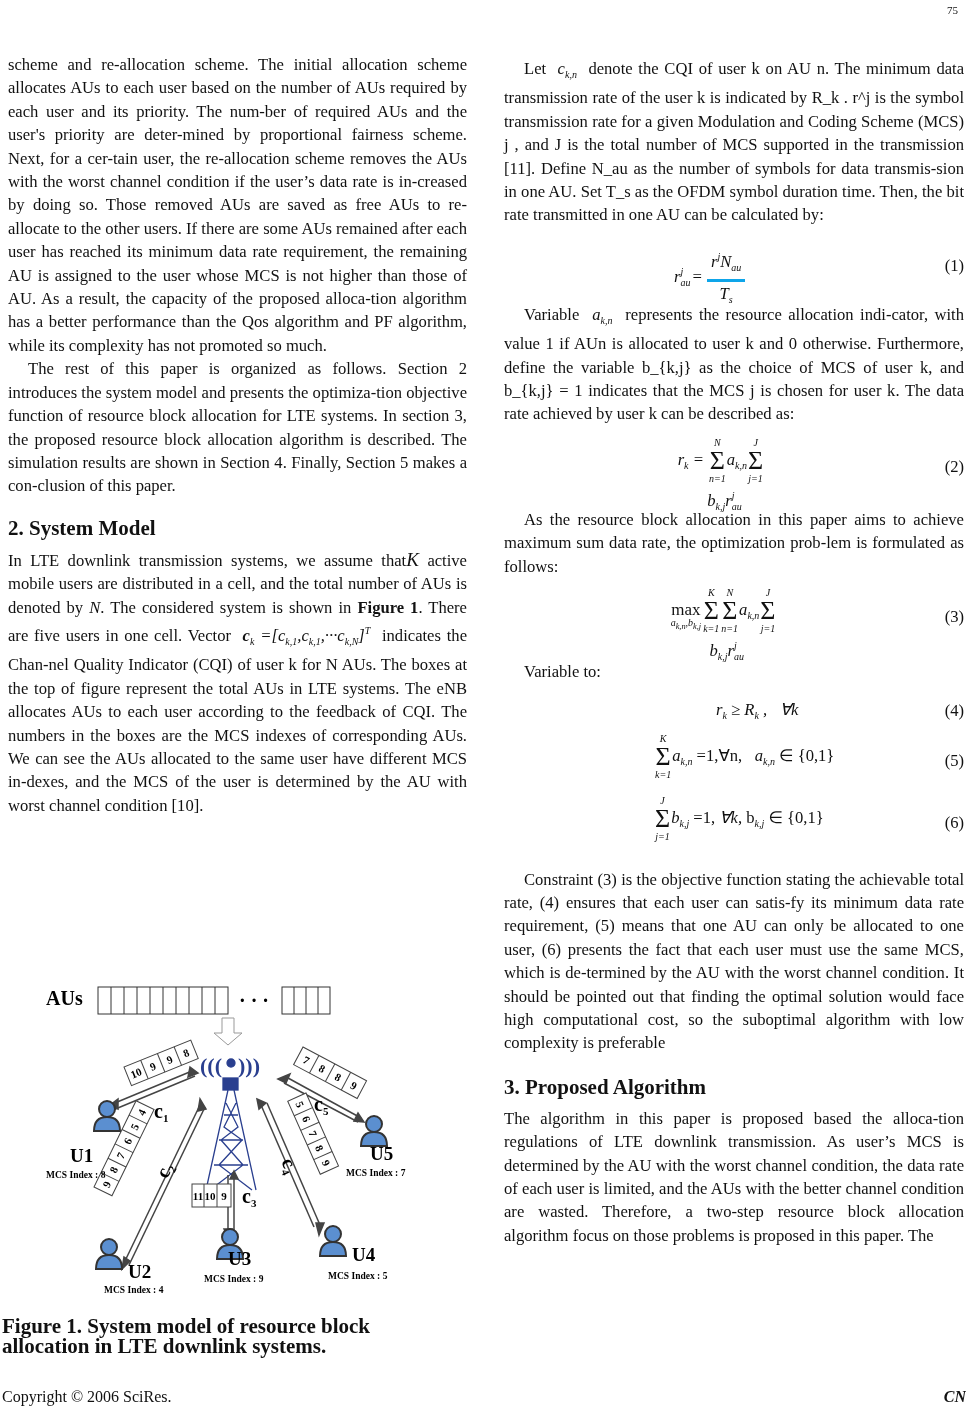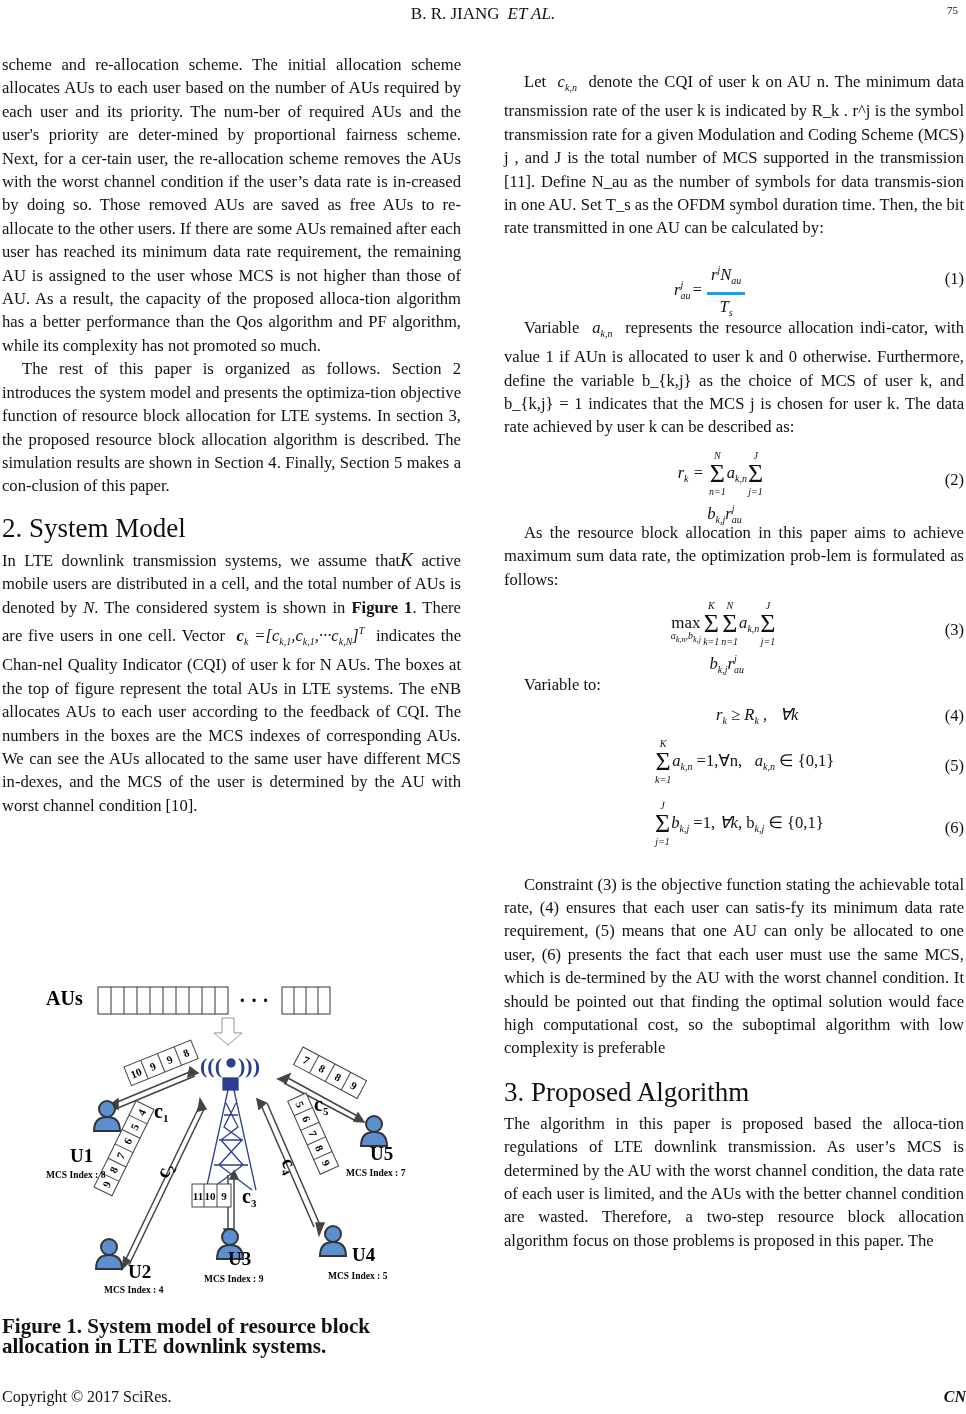--- a/index.html
+++ b/index.html
@@ -4,24 +4,24 @@
 <style>
   html, body { margin:0; padding:0; background:#ffffff; }
   body { width:966px; height:1414px; position:relative; overflow:hidden;
          font-family:"Liberation Serif", serif; color:#111; }
   .hdr { position:absolute; top:4px; left:0; width:966px; height:24px; }
   .hdr .authors { position:absolute; left:0; width:966px; text-align:center; top:0; font-size:17px; }
   .hdr .authors i { font-style:italic; margin-left:8px; }
   .hdr .pageno { position:absolute; right:8px; top:0; font-size:11px; }
   .col { position:absolute; font-size:16.6px; line-height:23.4px; text-align:justify; }
   .col p { margin:0; }
-  .left { left:2px; top:53px; width:459px; }
-  .right { left:504px; top:70px; width:460px; }
+  .left { left:8px; top:53px; width:459px; }
+  .right { left:504px; top:57px; width:460px; }
   .indent { text-indent:20px; }
-  .h2 { font-weight:normal; font-size:27px; margin:0; line-height:28px; }
+  .h2 { font-weight:bold; font-size:21px; margin:0; line-height:28px; }
   .math { font-style:italic; }
   .sub { font-size:10px; vertical-align:-4px; font-style:italic; }
   .sup { font-size:10px; vertical-align:7px; font-style:italic; }
   .eq { position:relative; height:auto; text-align:center; font-style:italic; }
   .eqnum { position:absolute; right:0; top:50%; transform:translateY(-50%); font-style:normal; }
   .frac { display:inline-flex; flex-direction:column; align-items:center; vertical-align:middle; }
   .frac .num { border-bottom:3px solid #0ea5e9; padding:0 4px; }
   .sum { display:inline-flex; flex-direction:column; align-items:center; vertical-align:middle; line-height:1; margin:0 1px; }
   .sum .big { font-size:26px; font-style:normal; }
   .sum .lim { font-size:10px; }
@@ -29,21 +29,20 @@
   .footer { position:absolute; top:1388px; left:0; width:966px; font-size:16px; }
   .footer .copy { position:absolute; left:2px; }
   .footer .journal { position:absolute; right:0; font-weight:bold; font-style:italic; }
   .fig { position:absolute; left:38px; top:975px; width:400px; height:335px; }
   .fig text { font-family:"Liberation Serif", serif; }
 </style>
 </head>
 <body>
 
 <div class="hdr">
-  <div class="authors"><span>B. R. JIANG</span><i>ET    AL.</i></div>
   <div class="pageno">75</div>
 </div>
 
 <div class="col left">
   <p>scheme and re-allocation scheme. The initial allocation scheme allocates AUs to each user based on the number of AUs required by each user and its priority. The num-ber of required AUs and the user's priority are deter-mined by proportional fairness scheme. Next, for a cer-tain user, the re-allocation scheme removes the AUs with the worst channel condition if the user’s data rate is in-creased by doing so. Those removed AUs are saved as free AUs to re-allocate to the other users. If there are some AUs remained after each user has reached its minimum data rate requirement, the remaining AU is assigned to the user whose MCS is not higher than those of AU. As a result, the capacity of the proposed alloca-tion algorithm has a better performance than the Qos algorithm and PF algorithm, while its complexity has not promoted so much.</p>
   <p class="indent">The rest of this paper is organized as follows. Section 2 introduces the system model and presents the optimiza-tion objective function of resource block allocation for LTE systems. In section 3, the proposed resource block allocation algorithm is described. The simulation results are shown in Section 4. Finally, Section 5 makes a con-clusion of this paper.</p>
   <div style="height:16px"></div>
   <p class="h2">2. System Model</p>
   <div style="height:6px"></div>
   <p><span>In LTE downlink transmission systems, we assume that</span><span class="math" style="font-size:19px">K</span> <span>active mobile users are distributed in a cell, and the total number of AUs is denoted by</span> <i>N</i><span>. The considered system is shown in</span> <b>Figure 1</b><span>. There are five users in one cell. Vector</span>&nbsp;&nbsp;<span class="math"><b>c</b><span class="sub">k</span> =[<i>c</i><span class="sub">k,1</span>,<i>c</i><span class="sub">k,1</span>,···<i>c</i><span class="sub">k,N</span>]<span class="sup">T</span></span>&nbsp;&nbsp;<span>indicates the Chan-nel Quality Indicator (CQI) of user k for N AUs. The boxes at the top of figure represent the total AUs in LTE systems. The eNB allocates AUs to each user according to the feedback of CQI. The numbers in the boxes are the MCS indexes of corresponding AUs. We can see the AUs allocated to the same user have different MCS in-dexes, and the MCS of the user is determined by the AU with worst channel condition [10].</span></p>
@@ -243,21 +242,21 @@
         </span>a<span class="sub">k,n</span><span class="sum">
           <span class="lim">J</span>
           <span class="big">Σ</span>
           <span class="lim">j=1</span>
         </span>b<span class="sub">k,j</span>r<span class="sub">au</span><span class="sup" style="margin-left:-10px">j</span></span>
     <span class="eqnum">(3)</span>
   </div>
 
   <p class="indent" style="margin-top:8px">Variable to:</p>
 
-  <div class="eq" style="height:38px;font-family:Liberation Serif, serif;">
+  <div class="eq" style="height:38px;margin-top:8px;font-family:Liberation Serif, serif;">
     <span style="position:absolute;left:212px;top:6px;">r<span class="sub">k</span> ≥ R<span class="sub">k</span> , &nbsp;&nbsp;∀k</span>
     <span class="eqnum">(4)</span>
   </div>
 
   <div class="eq" style="height:58px;margin-top:2px;">
     <span style="position:absolute;left:150px;top:2px;"><span class="sum">
           <span class="lim">K</span>
           <span class="big">Σ</span>
           <span class="lim">k=1</span>
         </span>a<span class="sub">k,n</span> <span style="font-style:normal">=1,∀n,</span>&nbsp;&nbsp; a<span class="sub">k,n</span> <span style="font-style:normal">∈ {0,1}</span></span>
@@ -274,15 +273,15 @@
   </div>
 
   <p class="indent" style="margin-top:16px">Constraint (3) is the objective function stating the achievable total rate, (4) ensures that each user can satis-fy its minimum data rate requirement, (5) means that one AU can only be allocated to one user, (6) presents the fact that each user must use the same MCS, which is de-termined by the AU with the worst channel condition. It should be pointed out that finding the optimal solution would face high computational cost, so the suboptimal algorithm with low complexity is preferable</p>
   <div style="height:18px"></div>
   <p class="h2">3. Proposed Algorithm</p>
   <div style="height:6px"></div>
   <p>The algorithm in this paper is proposed based the alloca-tion regulations of LTE downlink transmission. As user’s MCS is determined by the AU with the worst channel condition, the data rate of each user is limited, and the AUs with the better channel condition are wasted. Therefore, a two-step resource block allocation algorithm focus on those problems is proposed in this paper. The</p>
 </div>
 
 <div class="footer">
-  <span class="copy">Copyright © 2017 SciRes.</span>
+  <span class="copy">Copyright © 2006 SciRes.</span>
   <span class="journal">CN</span>
 </div>
 
 </body></html>

